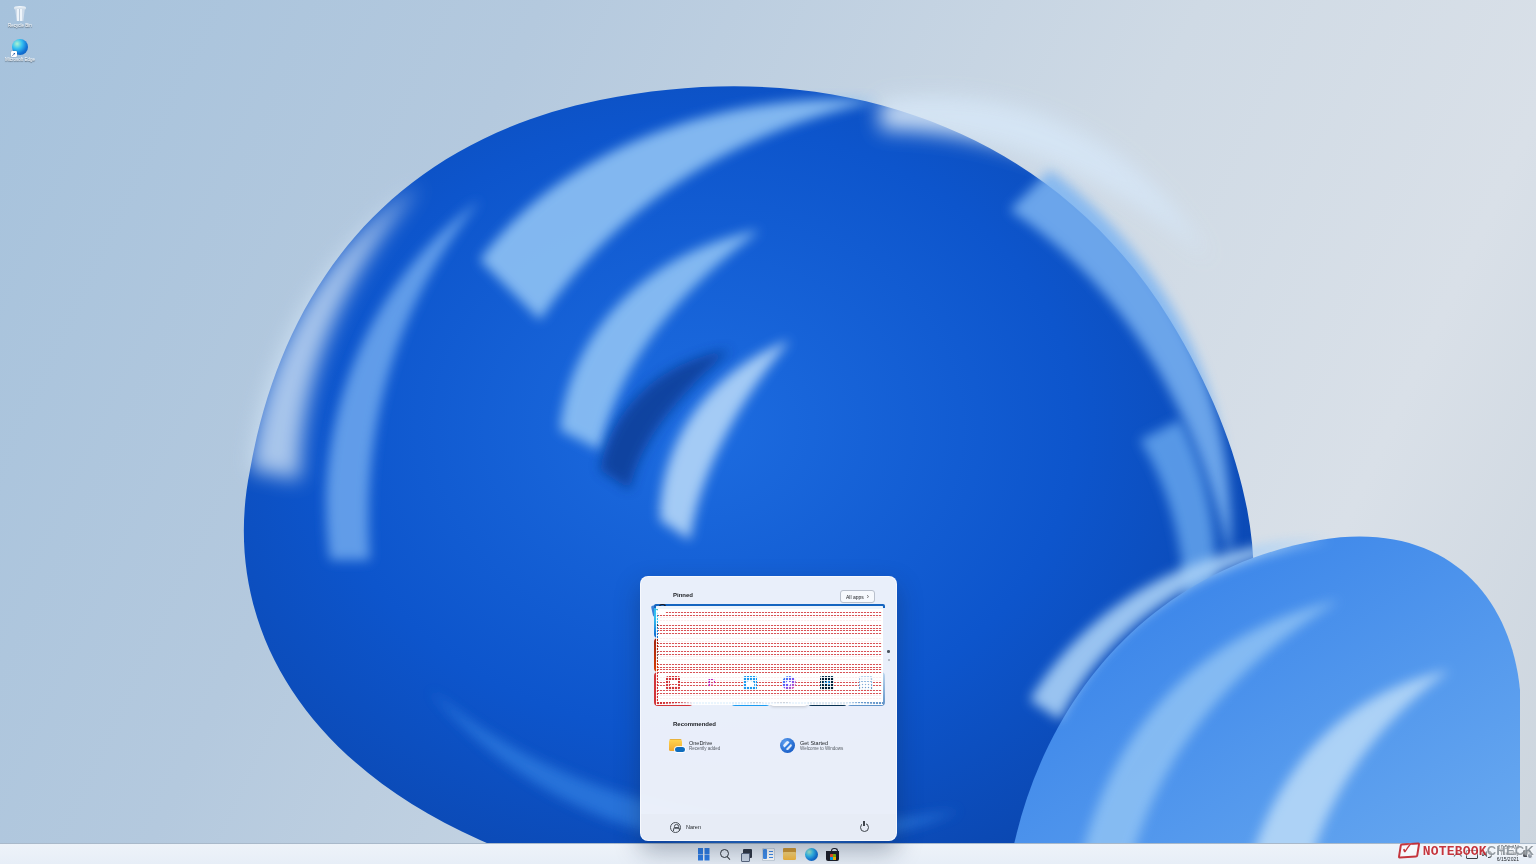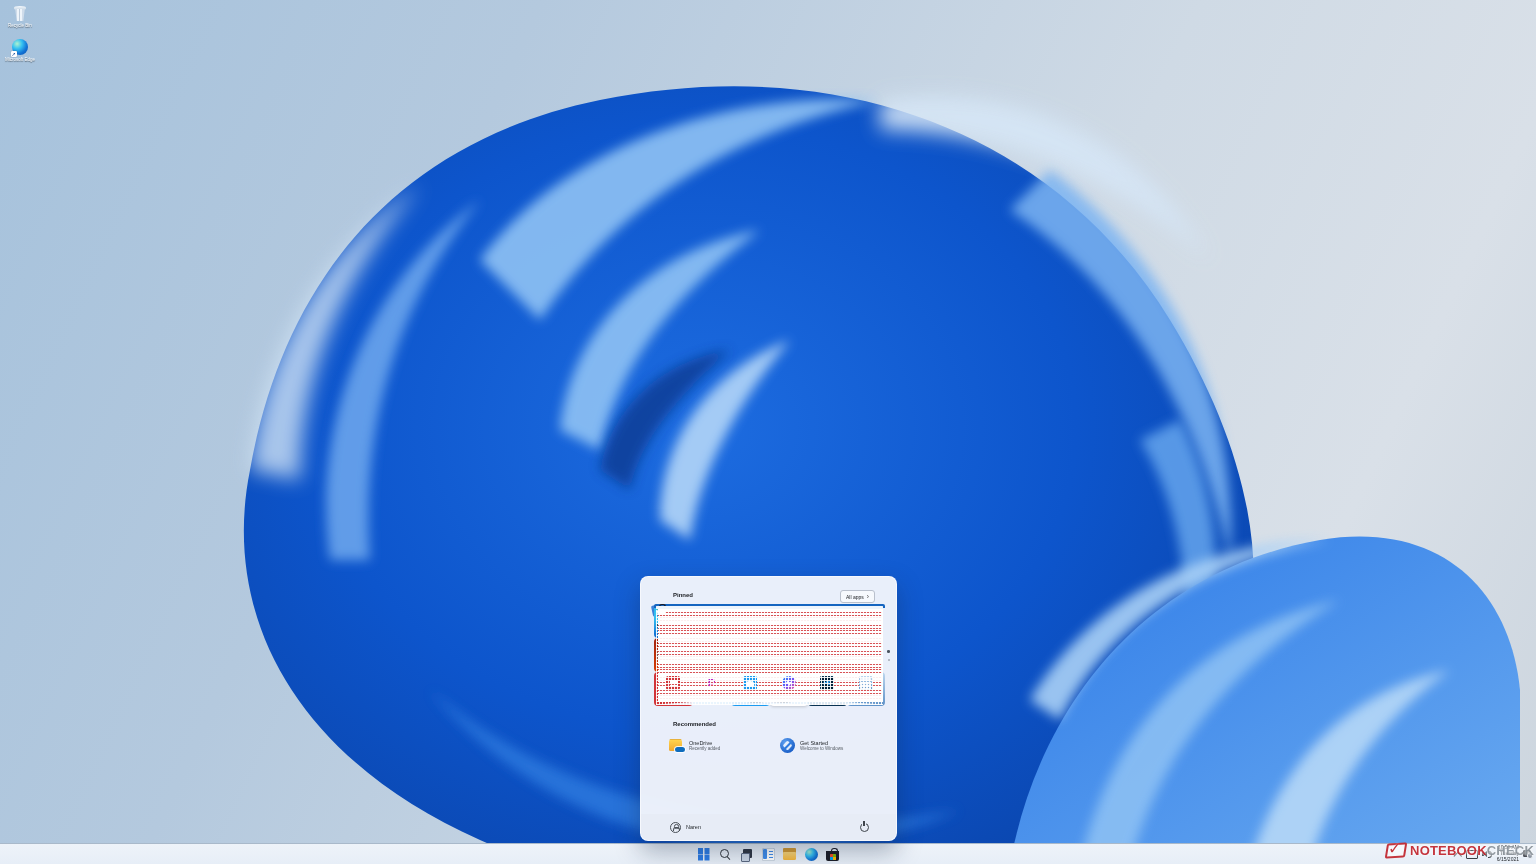--- a/index.html
+++ b/index.html
@@ -241,21 +241,21 @@
 
   
   .watermark { position:absolute; right:2px; bottom:5px; display:flex; align-items:center; gap:2px;
     z-index:9; opacity:.93; pointer-events:none; }
   .wm-logo { position:relative; width:24px; height:17px; }
   .wm-logo::before { content:""; position:absolute; inset:1px 2px; border:2px solid #c2272f;
     border-radius:2px; transform:skewX(-12deg) rotate(-3deg); background:rgba(255,255,255,.55); }
   .wm-logo::after { content:"\2713"; position:absolute; left:4px; top:-3px; font-size:16px; font-weight:bold;
     color:#c2272f; text-shadow:0 0 2px #fff; }
   .wm-text { font-size:13px; font-weight:800; letter-spacing:.2px; text-shadow:0 0 2px #fff, 0 0 3px #fff; }
-  .wm-primary { color:#c2272f; }
+  .wm-primary { color:#c2272f;font-family:Liberation Mono, monospace; }
   .wm-secondary { color:#8d959c;margin-top:22px; }
 </style>
 </head>
 <body>
 
 <div class="desktop">
 
   <svg class="wallpaper" viewBox="0 0 1536 864" preserveAspectRatio="none">
     <defs>
       <radialGradient id="gBody" cx="45%" cy="42%" r="68%">

